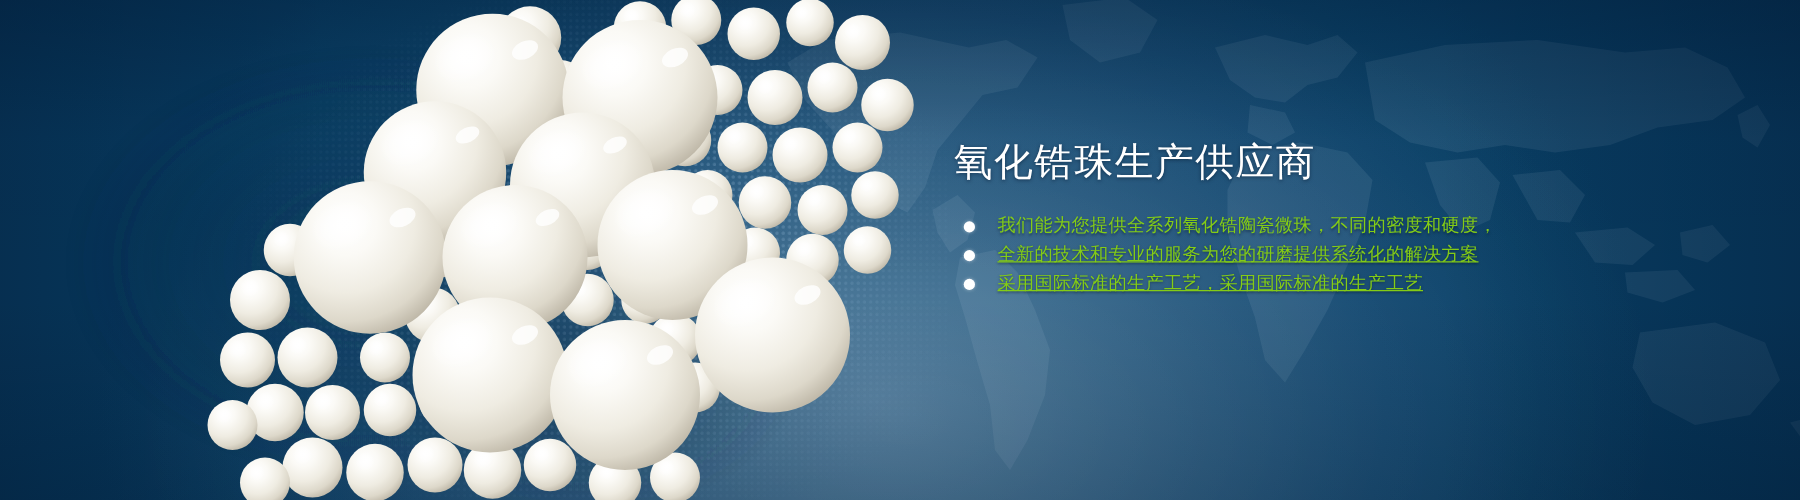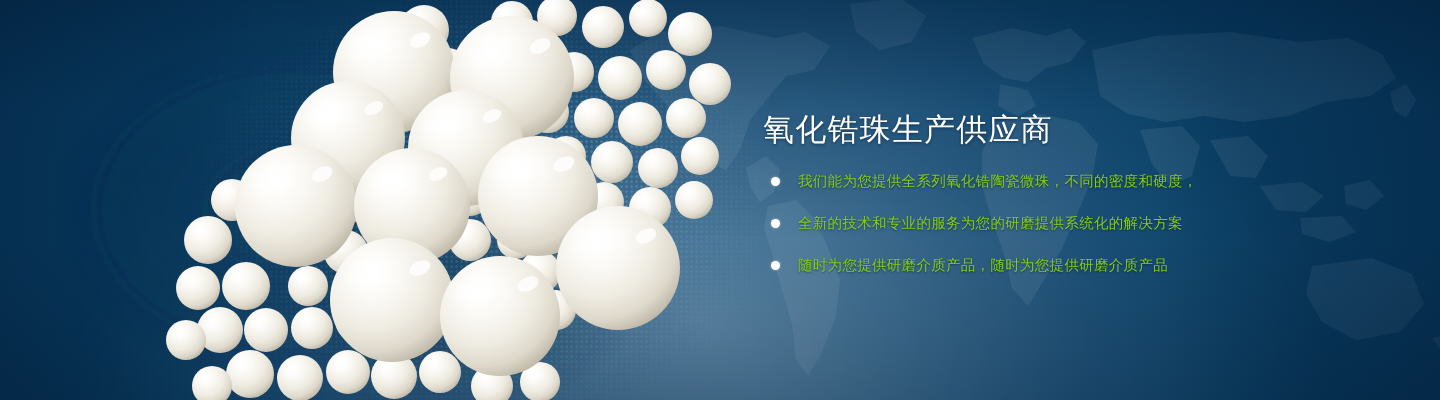--- a/index.html
+++ b/index.html
@@ -82,21 +82,21 @@
   }
   .bullet {
     position:relative;
     padding-left:31px;
     color:#84cc16;
     font-size:14.5px;
     line-height:23px;
     letter-spacing:0.3px;
     text-shadow:0 1px 2px rgba(0,18,40,0.5);
   }
-  .bullet + .bullet { margin-top:19px; }
+  .bullet + .bullet { margin-top:0;text-decoration:underline; }
   .dot {
     position:absolute;
     left:4px; top:7px;
     width:9px; height:9px;
     border-radius:50%;
     background:#ffffff;
     box-shadow:0 0 3px rgba(255,255,255,0.45);
   }
   .bullet .line2 { display:block; }
 </style>
@@ -355,18 +355,18 @@
         <span>我们能为您提供全系列氧化锆陶瓷微珠，不同的密度和硬度，</span>
       </div>
 
       <div class="bullet">
         <span class="dot"></span>
         <span>全新的技术和专业的服务为您的研磨提供系统化的解决方案</span>
       </div>
 
       <div class="bullet">
         <span class="dot"></span>
-        <span>随时为您提供研磨介质产品，随时为您提供研磨介质产品</span>
+        <span>采用国际标准的生产工艺，采用国际标准的生产工艺</span>
       </div>
 
     </div>
   </div>
 </div>
 
 </body></html>

